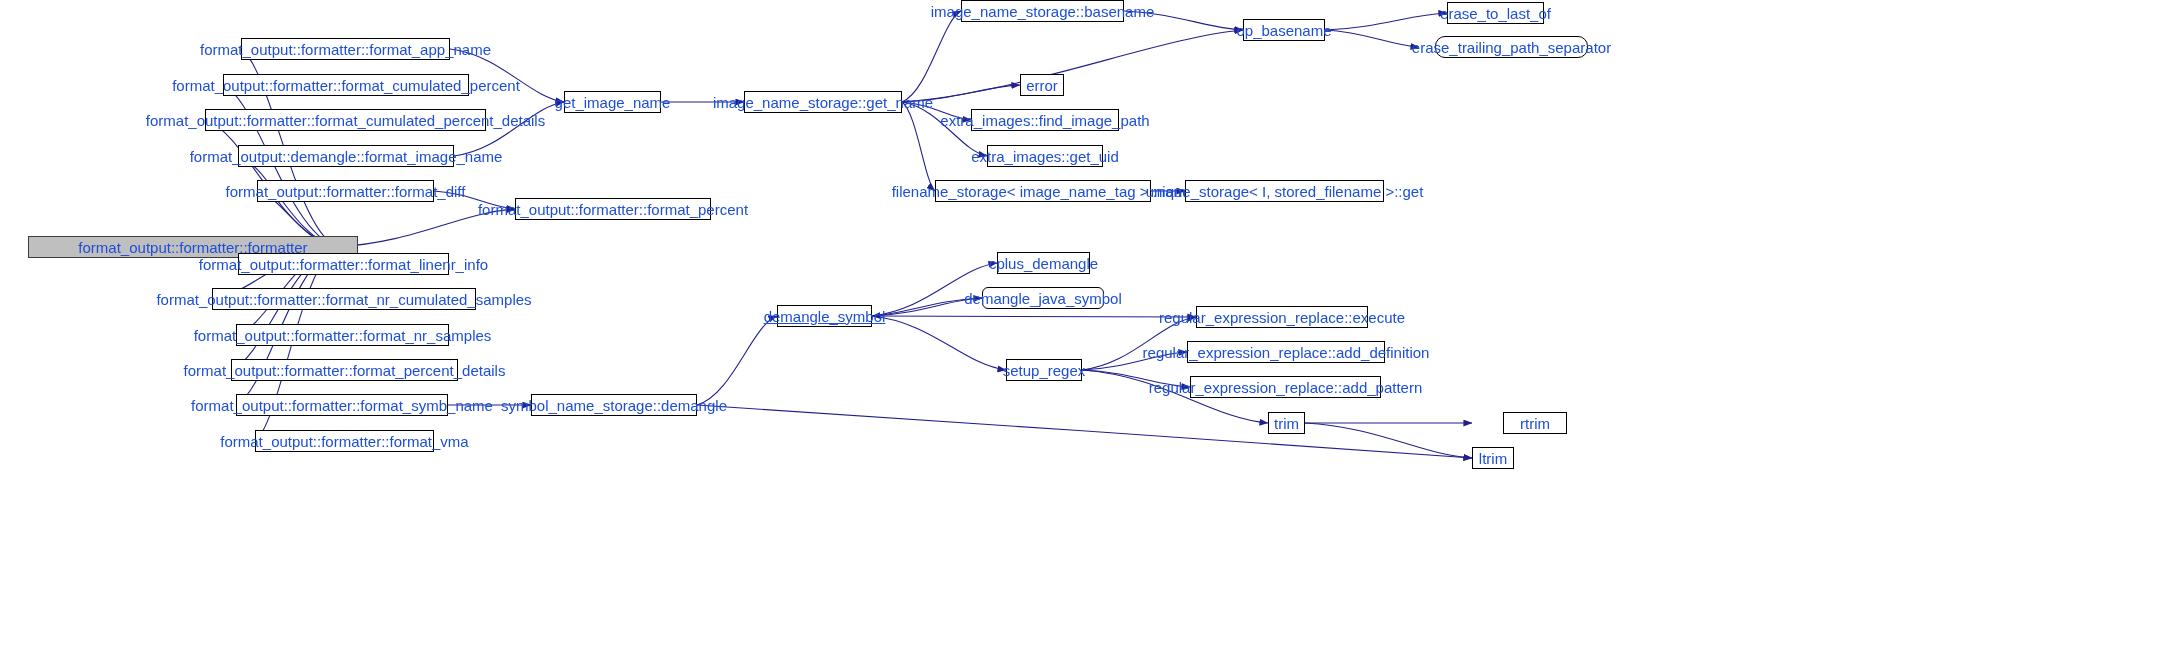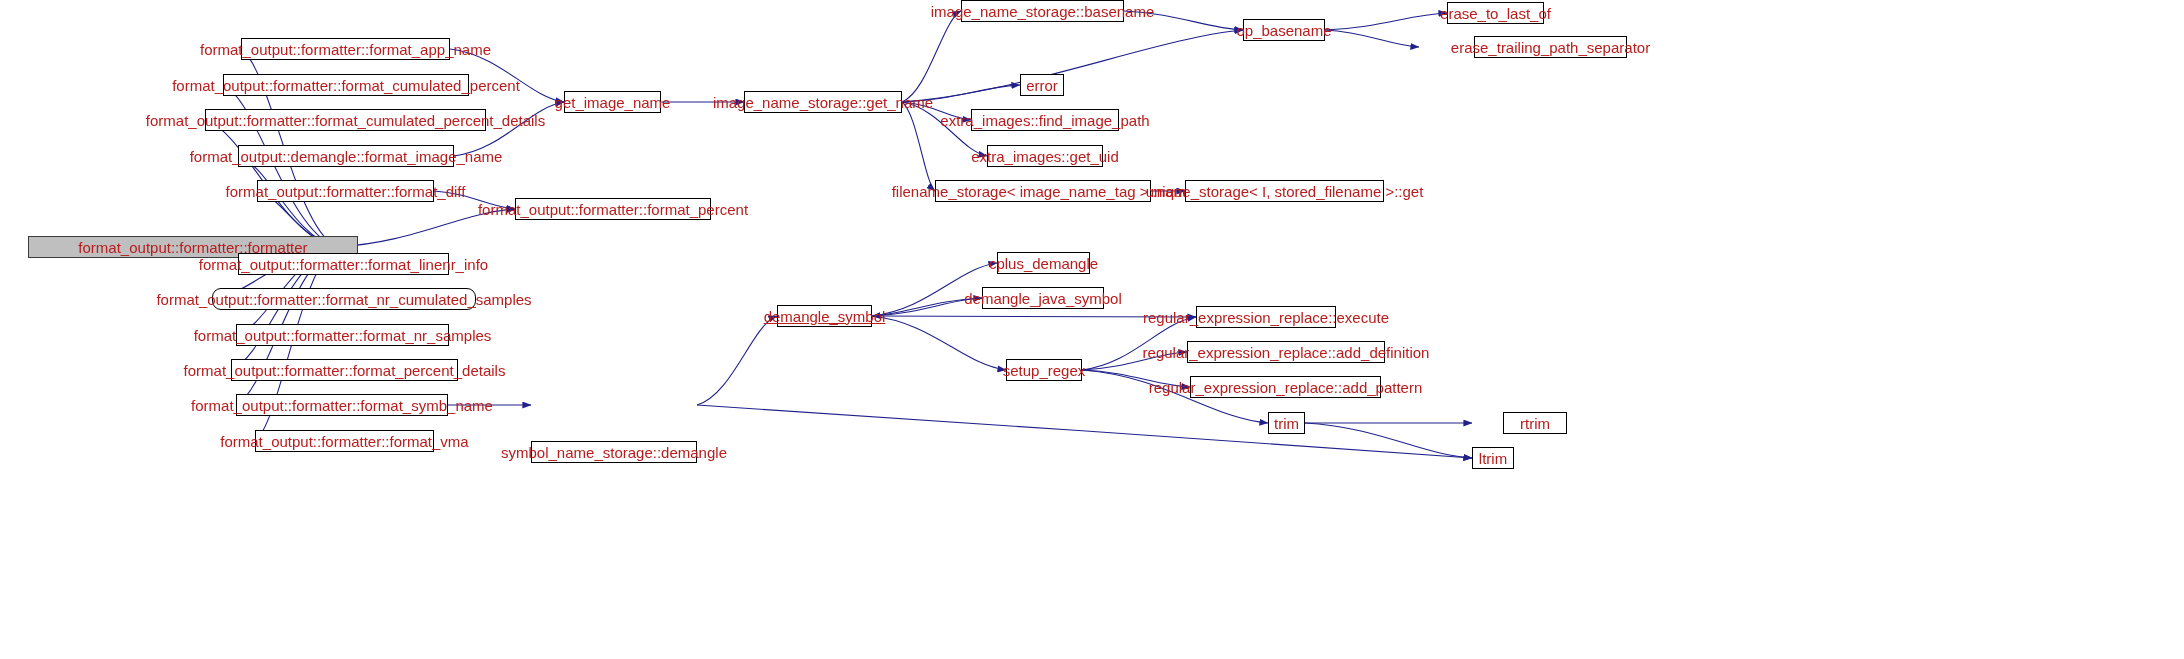--- a/index.html
+++ b/index.html
@@ -1,21 +1,21 @@
 <!DOCTYPE html>
 <html><head>
 <meta charset="utf-8">
 <title>Call Graph</title>
 <style>
   html,body{margin:0;padding:0;background:#ffffff;}
   body{font-family:"Liberation Sans","DejaVu Sans",sans-serif;}
   #canvas{position:relative;width:2184px;height:659px;background:#ffffff;overflow:hidden;}
   svg#edges{position:absolute;left:0;top:0;width:2184px;height:659px;pointer-events:none;}
   .node{position:absolute;box-sizing:border-box;border:1px solid #000000;background:#ffffff;
-        color:#b91c1c;font-size:15px;line-height:1;display:flex;align-items:center;
+        color:#1d4ed8;font-size:15px;line-height:1;display:flex;align-items:center;
         justify-content:center;white-space:nowrap;padding:0 7px;letter-spacing:0px;}
   .node.root{background:#bfbfbf;border:1px solid #3b3b3b;margin-left:22px;}
 </style>
 </head>
 <body>
 
 <div id="canvas">
   <svg id="edges" viewBox="0 0 2184 659">
     <defs>
       <marker id="arrow" markerWidth="9" markerHeight="7" refX="8.6" refY="3.5" orient="auto" markerUnits="userSpaceOnUse">
@@ -83,21 +83,21 @@
       </div>
       <div class="node" style="left: 257px; top: 180px; width: 177px; height: 22px;">
         <span>format_output::formatter::format_diff</span>
       </div>
       <div class="node" style="left: 515px; top: 198px; width: 196px; height: 22px;">
         <span>format_output::formatter::format_percent</span>
       </div>
       <div class="node" style="left: 238px; top: 253px; width: 211px; height: 22px;">
         <span>format_output::formatter::format_linenr_info</span>
       </div>
-      <div class="node" style="left: 212px; top: 288px; width: 264px; height: 22px; border-radius: 9px;">
+      <div class="node" style="left: 212px; top: 288px; width: 264px; height: 22px;">
         <span>format_output::formatter::format_nr_cumulated_samples</span>
       </div>
       <div class="node" style="left: 236px; top: 324px; width: 213px; height: 22px;">
         <span>format_output::formatter::format_nr_samples</span>
       </div>
       <div class="node" style="left: 231px; top: 359px; width: 227px; height: 22px;">
         <span>format_output::formatter::format_percent_details</span>
       </div>
       <div class="node" style="left: 236px; top: 394px; width: 212px; height: 22px;">
         <span>format_output::formatter::format_symb_name</span>
@@ -113,51 +113,51 @@
       </div>
       <div class="node" style="left: 961px; top: 0px; width: 163px; height: 22px;">
         <span>image_name_storage::basename</span>
       </div>
       <div class="node" style="left: 1243px; top: 19px; width: 82px; height: 22px;">
         <span>op_basename</span>
       </div>
       <div class="node" style="left: 1447px; top: 2px; width: 97px; height: 22px;">
         <span>erase_to_last_of</span>
       </div>
-      <div class="node" style="left: 1474px; top: 36px; width: 153px; height: 22px;">
+      <div class="node" style="left: 1435px; top: 36px; width: 153px; height: 22px; border-radius: 10px;">
         <span>erase_trailing_path_separator</span>
       </div>
       <div class="node" style="left: 1020px; top: 74px; width: 44px; height: 22px;">
         <span>error</span>
       </div>
       <div class="node" style="left: 971px; top: 109px; width: 148px; height: 22px; justify-content: center;">
         <span>extra_images::find_image_path</span>
       </div>
       <div class="node" style="left: 987px; top: 145px; width: 116px; height: 22px;">
         <span>extra_images::get_uid</span>
       </div>
       <div class="node" style="left: 935px; top: 180px; width: 216px; height: 22px;">
         <span>filename_storage&lt; image_name_tag &gt;::name</span>
       </div>
       <div class="node" style="left: 1185px; top: 180px; width: 199px; height: 22px;">
         <span>unique_storage&lt; I, stored_filename &gt;::get</span>
       </div>
-      <div class="node" style="left: 531px; top: 394px; width: 166px; height: 22px; margin-top: 47px;">
+      <div class="node" style="left: 531px; top: 394px; width: 166px; height: 22px;">
         <span>symbol_name_storage::demangle</span>
       </div>
       <div class="node" style="left: 777px; top: 305px; width: 95px; height: 22px; text-decoration: underline;">
         <span>demangle_symbol</span>
       </div>
       <div class="node" style="left: 997px; top: 252px; width: 93px; height: 22px;">
         <span>cplus_demangle</span>
       </div>
-      <div class="node" style="left: 982px; top: 287px; width: 122px; height: 22px;">
+      <div class="node" style="left: 982px; top: 287px; width: 122px; height: 22px; border-radius: 6px;">
         <span>demangle_java_symbol</span>
       </div>
-      <div class="node" style="left: 1196px; top: 306px; width: 140px; height: 22px;">
+      <div class="node" style="left: 1196px; top: 306px; width: 172px; height: 22px;">
         <span>regular_expression_replace::execute</span>
       </div>
       <div class="node" style="left: 1006px; top: 359px; width: 76px; height: 22px;">
         <span>setup_regex</span>
       </div>
       <div class="node" style="left: 1187px; top: 341px; width: 198px; height: 22px;">
         <span>regular_expression_replace::add_definition</span>
       </div>
       <div class="node" style="left: 1190px; top: 376px; width: 191px; height: 22px;">
         <span>regular_expression_replace::add_pattern</span>

